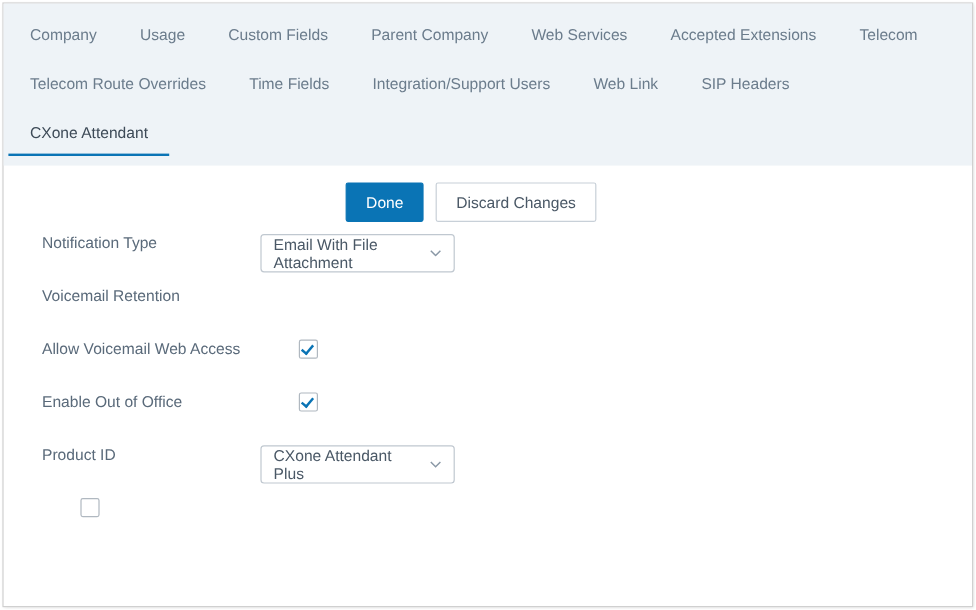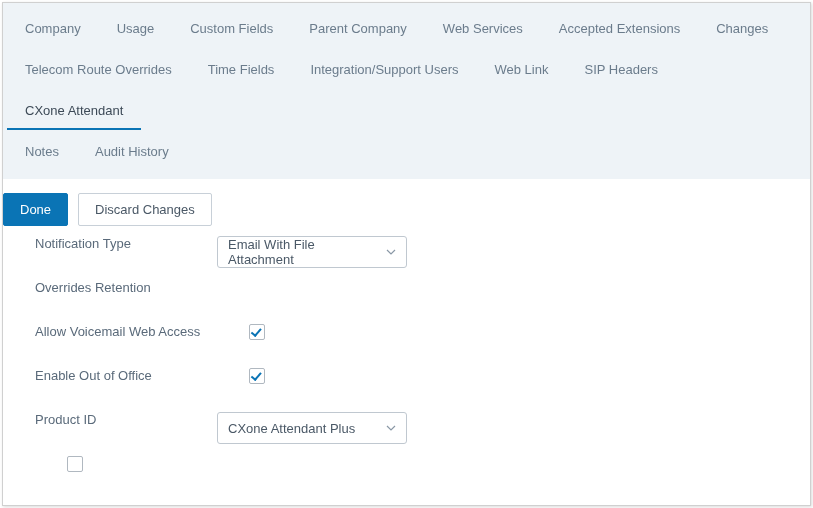--- a/index.html
+++ b/index.html
@@ -36,21 +36,21 @@
     user-select: none;
     margin-bottom: 4px;
   }
   .tab.active {
     color: #3d4a57;
     font-weight: 500;
     border-bottom: 2px solid #0a74b5;
   }
   .actions-row {
     display: flex;
-    justify-content: flex-start;
+    justify-content: center;
     padding: 14px 28px 6px 0;
     gap: 10px;
   }
   .btn {
     font-size: 13px;
     padding: 8px 16px;
     border-radius: 2px;
     cursor: pointer;
     border: 1px solid #c8d0d8;
     background: #fff;
@@ -72,21 +72,21 @@
     min-height: 36px;
   }
   .form-label {
     width: 182px;
     font-size: 13px;
     color: #5a6a7a;
     line-height: 1.3;
     padding-right: 8px;
   }
   .select-box, .text-input {
-    width: 190px;
+    width: 162px;
     height: 32px;
     border: 1px solid #c0c8d0;
     border-radius: 3px;
     font-size: 13px;
     color: #4a5866;
     padding: 0 30px 0 10px;
     display: flex;
     align-items: center;
     position: relative;
     background: #fff;
@@ -130,33 +130,29 @@
 <div class="outer">
 
   <div class="tabs-wrap">
     <div class="tabs">
       <div class="tab">Company</div>
       <div class="tab">Usage</div>
       <div class="tab">Custom Fields</div>
       <div class="tab">Parent Company</div>
       <div class="tab">Web Services</div>
       <div class="tab">Accepted Extensions</div>
-      <div class="tab">Changes</div>
+      <div class="tab">Telecom</div>
     </div>
     <div class="tabs">
       <div class="tab">Telecom Route Overrides</div>
       <div class="tab">Time Fields</div>
       <div class="tab">Integration/Support Users</div>
       <div class="tab">Web Link</div>
       <div class="tab">SIP Headers</div>
       <div class="tab active">CXone Attendant</div>
-    </div>
-    <div class="tabs">
-      <div class="tab">Notes</div>
-      <div class="tab">Audit History</div>
     </div>
   </div>
 
   <div class="actions-row">
     <button class="btn primary">Done</button>
     <button class="btn">Discard Changes</button>
   </div>
 
   <div class="form">
 
@@ -166,21 +162,21 @@
         <span>Email With File Attachment</span>
         <span class="chev">
             <svg width="10" height="6">
               <path d="M1 1 L5 5 L9 1" stroke="#8a98a6" stroke-width="1.2" fill="none"></path>
             </svg>
           </span>
       </div>
     </div>
 
     <div class="form-row">
-      <div class="form-label">Overrides Retention</div>
+      <div class="form-label">Voicemail Retention</div>
     </div>
 
     <div class="form-row">
       <div class="form-label">Allow Voicemail Web Access</div>
       <div class="checkbox checked"></div>
     </div>
 
     <div class="form-row">
       <div class="form-label">Enable Out of Office</div>
       <div class="checkbox checked"></div>

